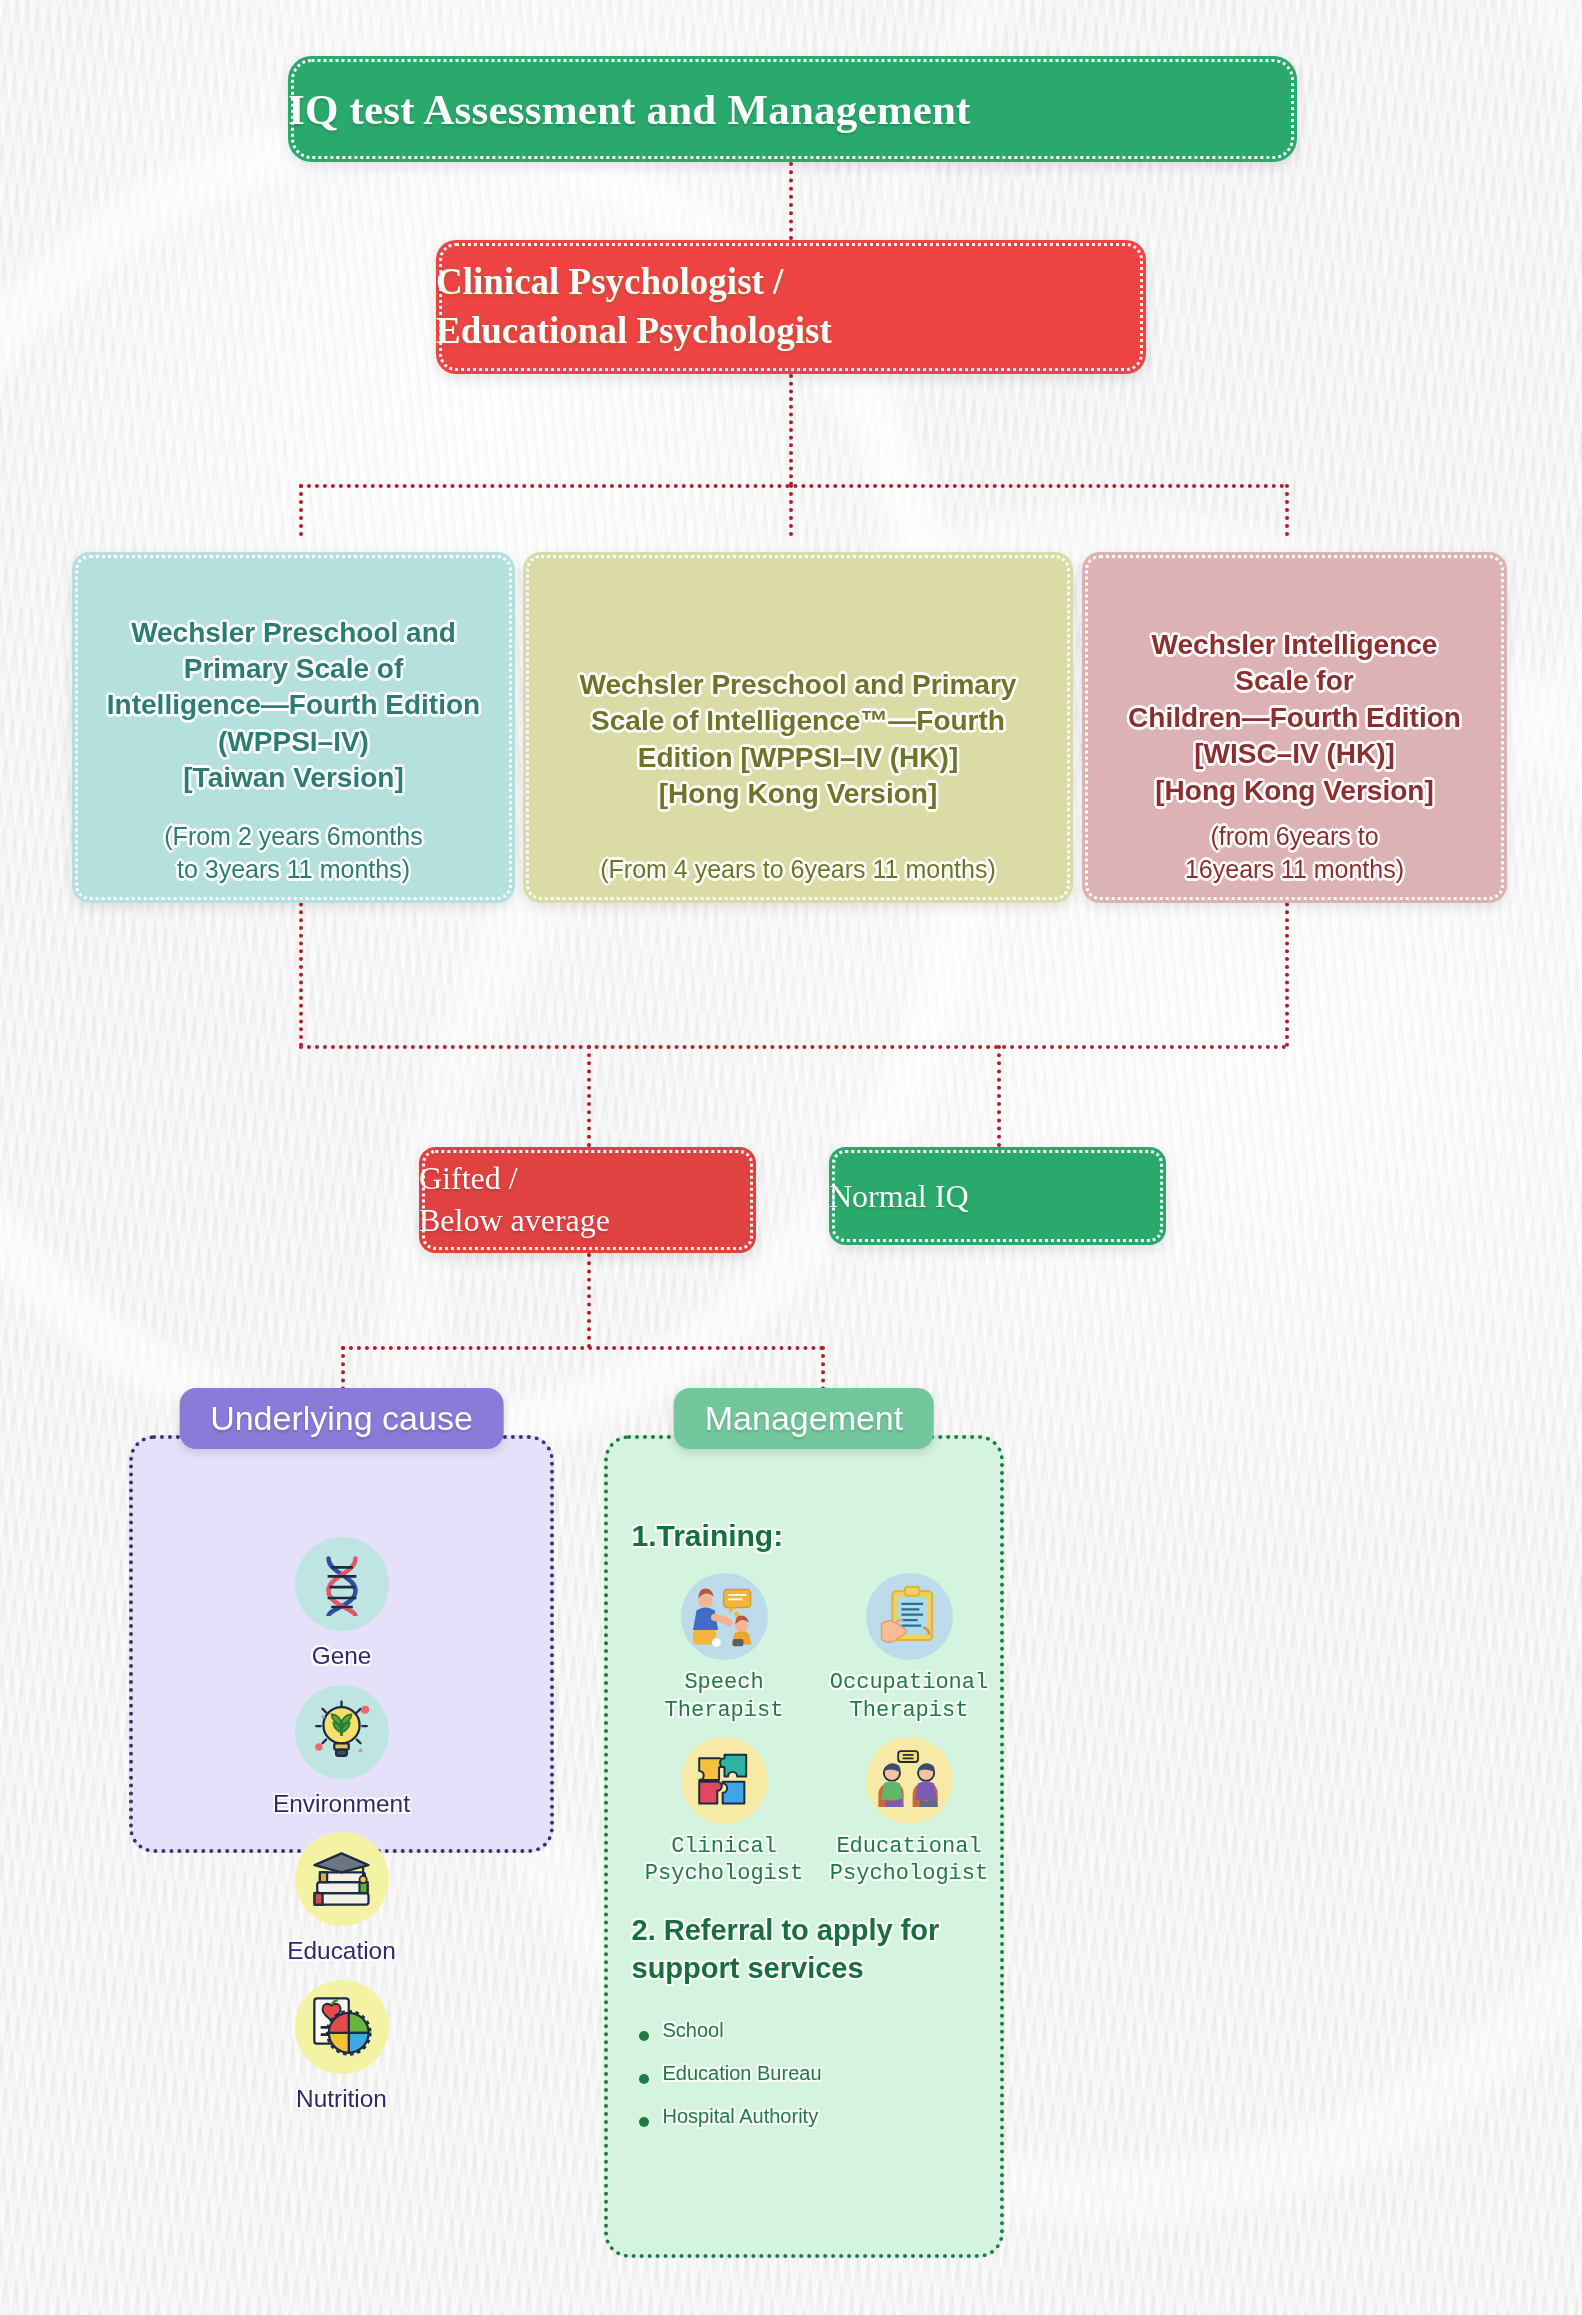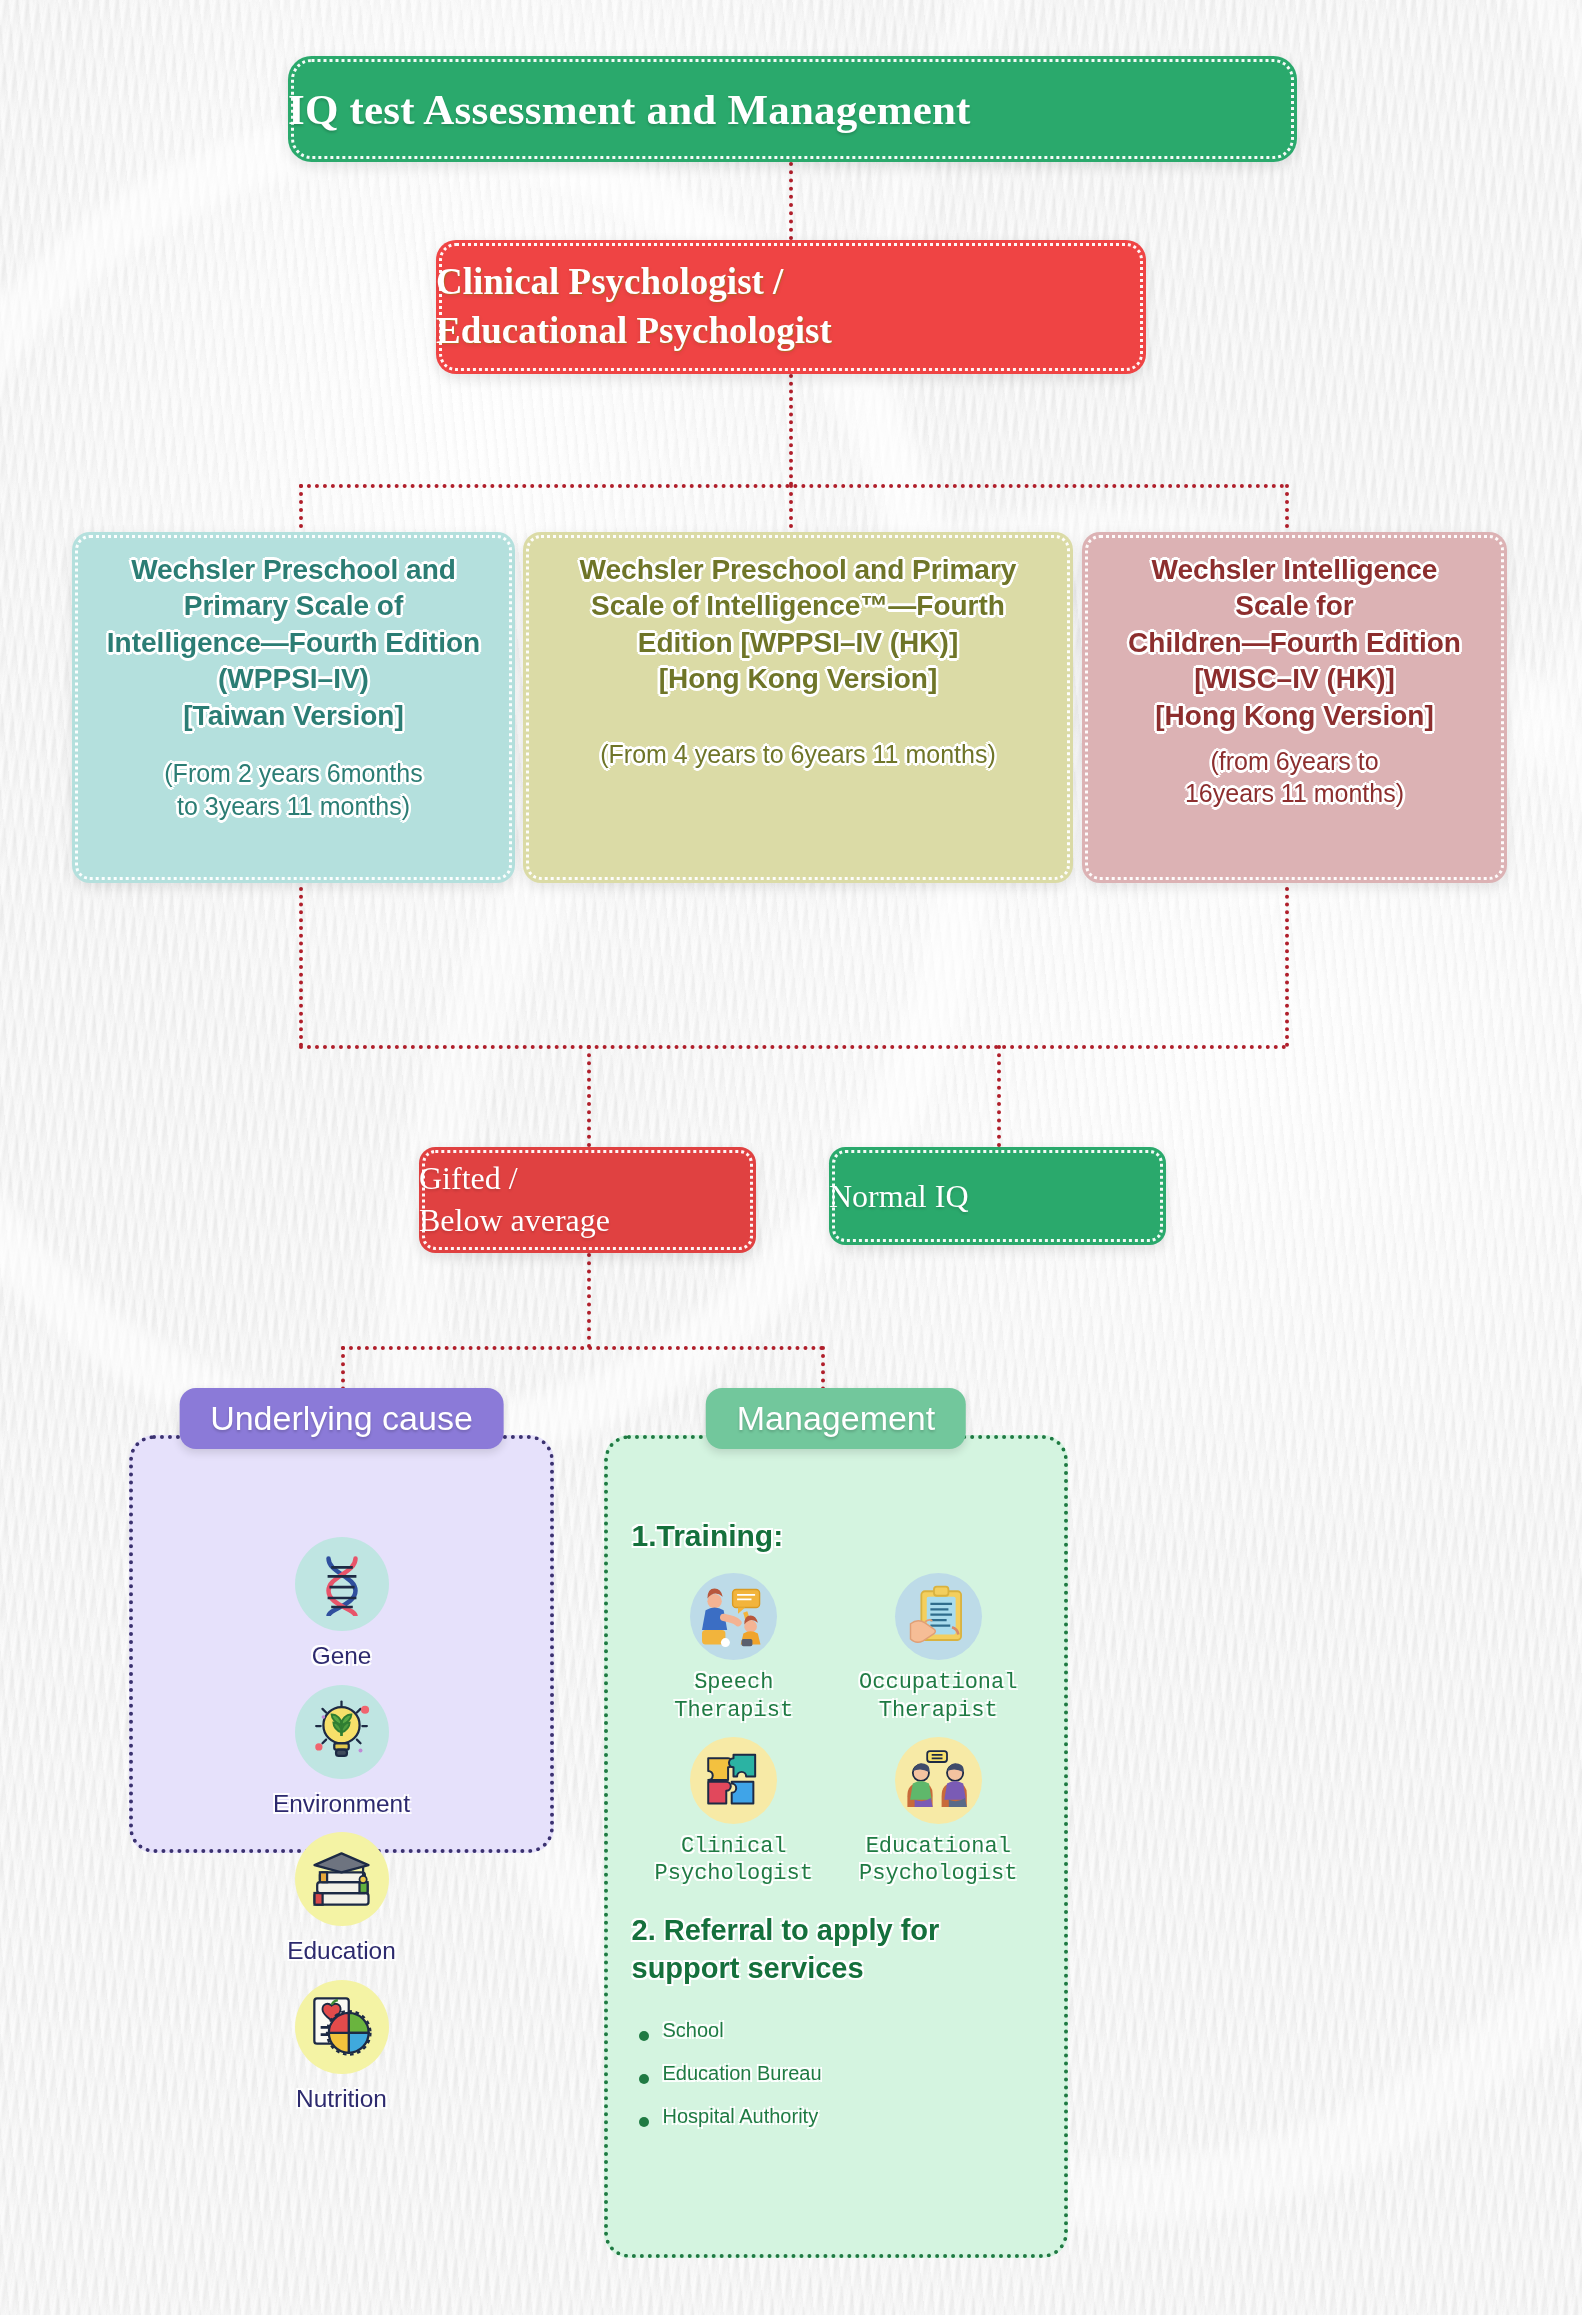--- a/index.html
+++ b/index.html
@@ -72,23 +72,23 @@
     left: 436px; top: 240px; width: 710px; height: 134px;
     background: #ef4444; border-radius: 20px;
   }
   #psy-node .lbl {
     color: #ffffff; font-size: 37px; font-weight: 600; line-height: 1.32;
     text-shadow: 0.9px 0.9px 0 rgba(150,130,20,.55), 0 1.8px 4.5px rgba(0,0,0,.12);
   }
 
   
   .scale-box {
-    position: absolute; top: 532px; border-radius: 18px;
+    position: absolute; top: 552px; border-radius: 18px;
     padding: 20px 31px 18px;
-    display: flex; flex-direction: column; align-items: center; justify-content: flex-start;
+    display: flex; flex-direction: column; align-items: center; justify-content: flex-end;
     box-shadow: 0 4.5px 12.7px rgba(0,0,0,0.09);
   }
   .scale-title {
     font-size: 28px; font-weight: 700; line-height: 1.30; text-align: center;
     text-shadow: 1.8px 1.8px 0 #ffffff, -1.8px 1.8px 0 #ffffff, 1.8px -1.8px 0 #ffffff, -1.8px -1.8px 0 #ffffff,
                  0 2.7px 0 #ffffff, 0 -2.7px 0 #ffffff, 2.7px 0 0 #ffffff, -2.7px 0 0 #ffffff;
   }
   .scale-age {
     font-size: 25px; font-weight: 500; line-height: 1.30; text-align: center; margin-top: 23.5px;
     text-shadow: 1.8px 1.8px 0 #ffffff, -1.8px 1.8px 0 #ffffff, 1.8px -1.8px 0 #ffffff, -1.8px -1.8px 0 #ffffff,
@@ -156,21 +156,21 @@
   }
   .icon-circle.teal { background: #bfe5e2; }
   .icon-circle.yellow { background: #f4f3a4; }
   .icon-cap {
     margin-top: 11px; font-size: 24.4px; color: #2d2a6e; font-weight: 500; text-align: center;
     text-shadow: 1.8px 1.8px 0 #fff, -1.8px 1.8px 0 #fff, 1.8px -1.8px 0 #fff, -1.8px -1.8px 0 #fff;
   }
 
   
   #mgmt-panel {
-    left: 604px; top: 1435px; width: 464px; height: 823px;
+    left: 604px; top: 1435px; width: 400px; height: 823px;
     background: #d4f4e0; border: 4.5px dotted #1f7a43;
   }
   #mgmt-head { top: -51px; background: #72c79c; }
   .mgmt-body { position: absolute; inset: 0; padding: 80px 23.5px 23.5px; }
   .mgmt-h {
     font-size: 30px; font-weight: 700; color: #15703c;
     text-shadow: 1.8px 1.8px 0 #fff, -1.8px 1.8px 0 #fff, 1.8px -1.8px 0 #fff, -1.8px -1.8px 0 #fff;
   }
   .train-grid {
     margin-top: 20px;

